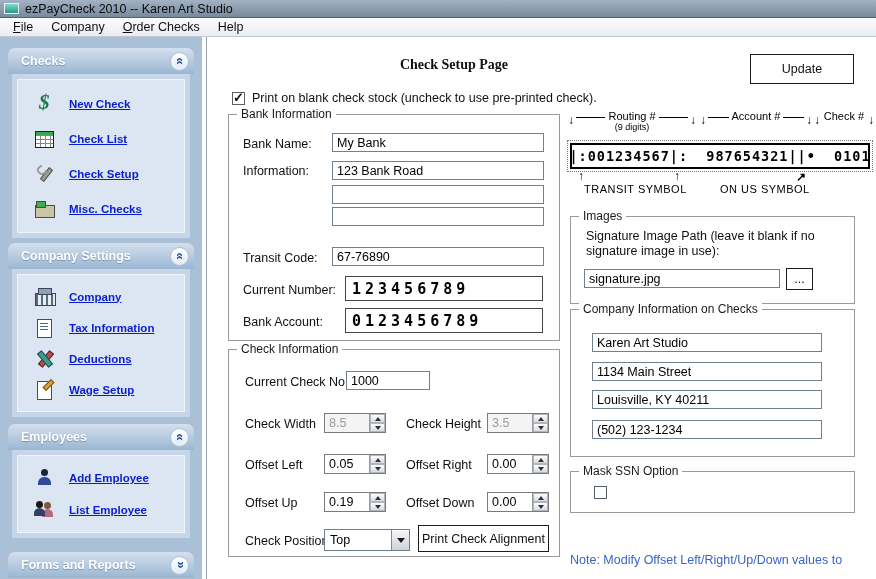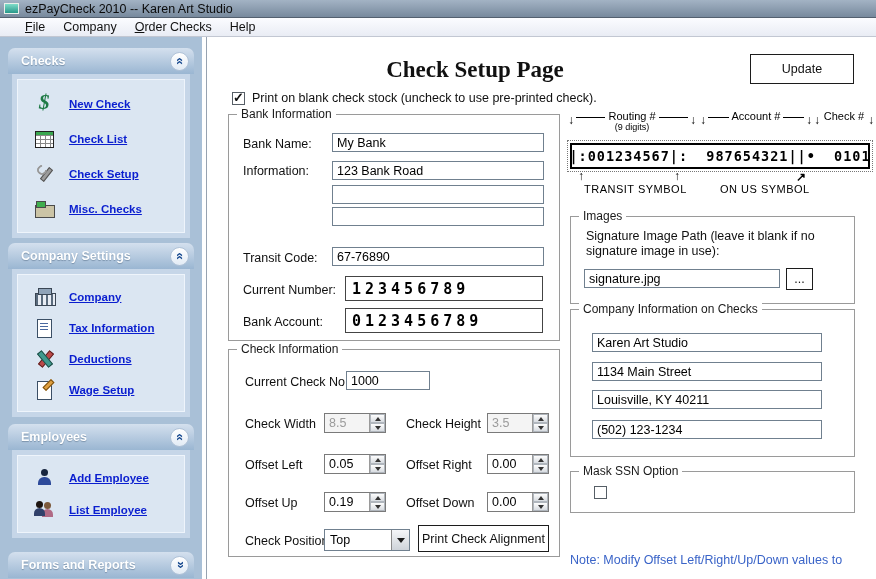--- a/index.html
+++ b/index.html
@@ -7,21 +7,21 @@
   *{box-sizing:border-box;}
 
   
   .titlebar{position:absolute;left:0;top:0;width:876px;height:18px;
     background:linear-gradient(#a3b3c4,#77899d);border-bottom:1px solid #53606f;
     display:flex;align-items:center;padding:0 4px;}
   .win-ico{width:15px;height:11px;background:linear-gradient(#7fdcc9,#27988a);border:1px solid #e9efe9;margin-right:6px;flex:none;}
   .title-text{font-size:12.5px;color:#0b0b0b;}
   .menubar{position:absolute;left:0;top:18px;width:876px;height:19px;
     background:linear-gradient(#fbfcff,#e9ecf4);border-bottom:1px solid #c2c7d2;
-    display:flex;align-items:center;padding-left:16px;}
+    display:flex;align-items:center;padding-left:4px;}
   .menu-item{font-size:12.5px;color:#111;padding:1px 9px;cursor:default;}
   .menu-item u{text-decoration:underline;}
 
   .app-body{position:absolute;left:0;top:37px;width:876px;height:542px;background:#fff;}
 
   
   .sidebar{position:absolute;left:0;top:0;width:202px;height:542px;background:#a9c0d7;padding-top:11px;overflow:hidden;}
   .s-sec{margin:0 8px;}
   .s-hd{height:26px;border-radius:7px 7px 0 0;background:linear-gradient(#d4e0ee,#9ab6d2);
     display:flex;align-items:center;padding:0 5px 0 13px;}
@@ -60,22 +60,22 @@
   .ic-tools::after{content:"";position:absolute;left:8px;top:1px;width:4px;height:16px;background:#3f9a8f;border:1px solid #1f4a44;transform:rotate(-40deg);}
   .ic-doc2::before{content:"";position:absolute;left:3px;top:1px;width:13px;height:17px;background:#fff;border:1px solid #3b4f66;}
   .ic-doc2::after{content:"";position:absolute;left:12px;top:-1px;width:3px;height:10px;background:#e0a040;border:1px solid #7a5010;transform:rotate(45deg);}
   .ic-person::before{content:"";position:absolute;left:7px;top:1px;width:7px;height:7px;border-radius:50%;background:#17253f;}
   .ic-person::after{content:"";position:absolute;left:4px;top:9px;width:13px;height:8px;border-radius:6px 6px 0 0;background:#2d4a9a;}
   .ic-people::before{content:"";position:absolute;left:2px;top:1px;width:7px;height:7px;border-radius:50%;background:#1c1410;box-shadow:8px 1px 0 #7d5a3c;}
   .ic-people::after{content:"";position:absolute;left:0px;top:8px;width:11px;height:8px;border-radius:6px 6px 0 0;background:#30406a;box-shadow:8px 1px 0 #b06a85;}
 
   
   .main{position:absolute;left:206px;top:0;width:670px;height:542px;background:#fff;border-left:1px solid #97a3b1;}
-  .page-title{position:absolute;left:158px;top:20px;width:220px;text-align:center;
-    font-family:"Liberation Serif",serif;font-weight:bold;font-size:23px;color:#111;}
+  .page-title{position:absolute;left:137px;top:20px;width:220px;text-align:center;
+    font-family:"Liberation Serif",serif;font-weight:bold;font-size:14px;color:#111;}
   .btn{position:absolute;background:#fff;border:1px solid #1c1c1c;font-size:12.5px;color:#111;
     display:flex;align-items:center;justify-content:center;cursor:pointer;}
   .btn-update{left:543px;top:17px;width:104px;height:30px;}
 
   .cb{width:13px;height:13px;border:1px solid #565e66;background:#fff;position:relative;flex:none;cursor:pointer;}
   .cb.checked::after{content:"✓";position:absolute;left:0px;top:-3px;font-size:13px;font-weight:bold;color:#101010;}
   .cb-row{position:absolute;display:flex;align-items:center;gap:7px;font-size:12.5px;color:#101010;}
   .cb-row-blank{left:25px;top:54px;}
 
   .gb{position:absolute;border:1px solid #9a9a9a;}

